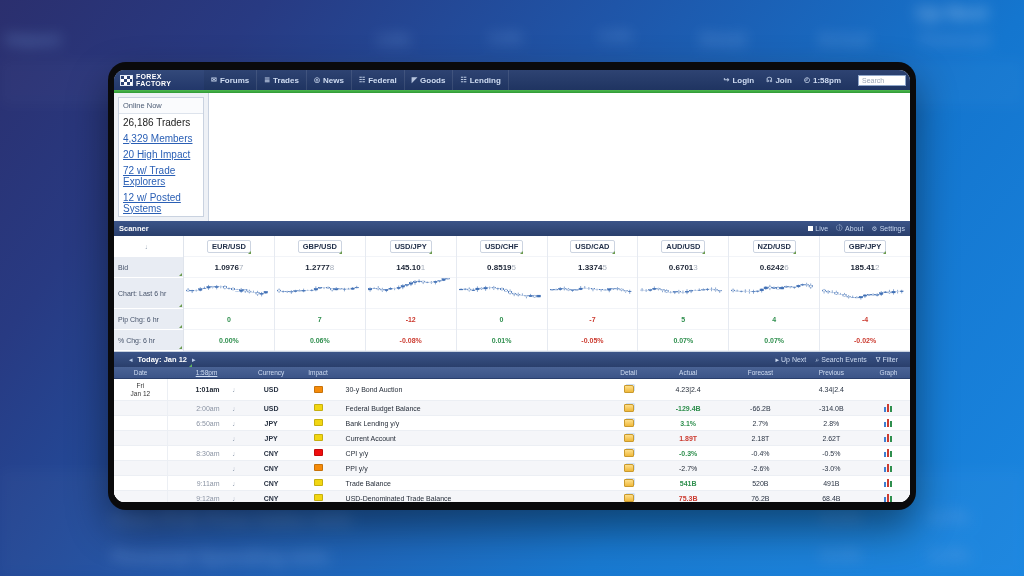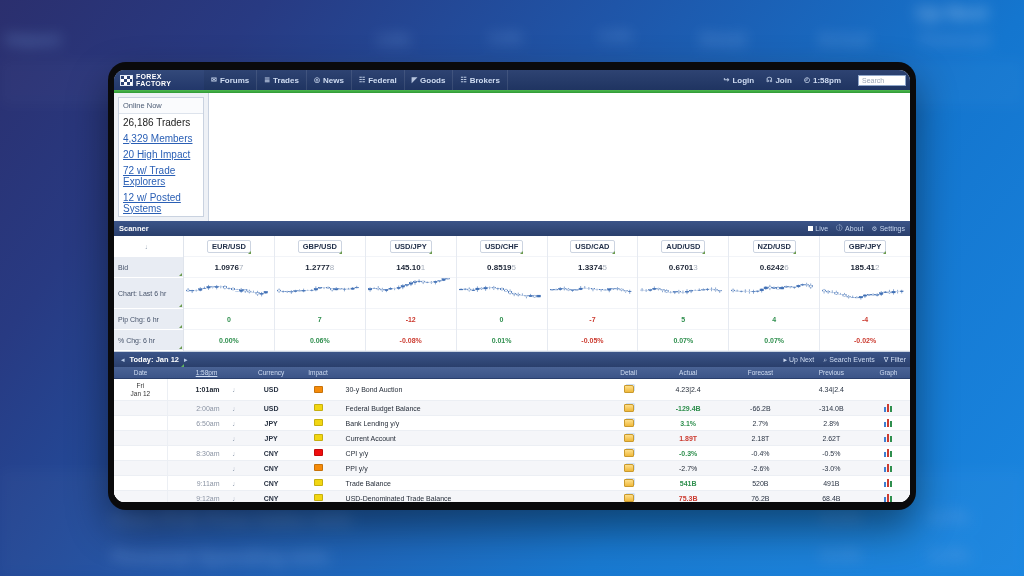--- a/index.html
+++ b/index.html
@@ -121,21 +121,21 @@
   .bidval .dim { color: #a8b0bd; font-weight: normal; }
   .pipval { font-size: 7px; font-weight: bold; }
   .pos { color: #2f8f4e; }
   .neg { color: #cc3b30; }
   .zero { color: #2f8f4e; }
   .spark { width: 100%; height: 100%; display: block; }
 
   
   #calbar {
     height: 15px; background: linear-gradient(#3b5488, #2a3f6c);
-    display: flex; align-items: center; padding: 0 4px;
+    display: flex; align-items: center; padding: 0 12px;
   }
   .calarrow { color: #b9cbe8; font-size: 7px; padding: 0 3px; }
   #caldate {
     color: #fff; font-size: 7.5px; font-weight: bold; position: relative; padding: 0 2px;
   }
   #caldate::after {
     content: ""; position: absolute; right: -3px; bottom: -3px;
     border-left: 3px solid transparent; border-bottom: 3px solid #5fb35f;
   }
   #caltools { margin-left: auto; display: flex; gap: 9px; }
@@ -237,21 +237,21 @@
           <div class="navitem">
             <span class="navglyph">☷</span>
             <span>Federal</span>
           </div>
           <div class="navitem">
             <span class="navglyph">◤</span>
             <span>Goods</span>
           </div>
           <div class="navitem">
             <span class="navglyph">☷</span>
-            <span>Brokers</span>
+            <span>Lending</span>
           </div>
         </div>
     <div id="navright">
       <div id="navrightitems" style="display:flex;align-items:center;height:100%">
             <div class="navitem">
               <span class="navglyph">↪</span>
               <span>Login</span>
             </div>
             <div class="navitem">
               <span class="navglyph">☊</span>

